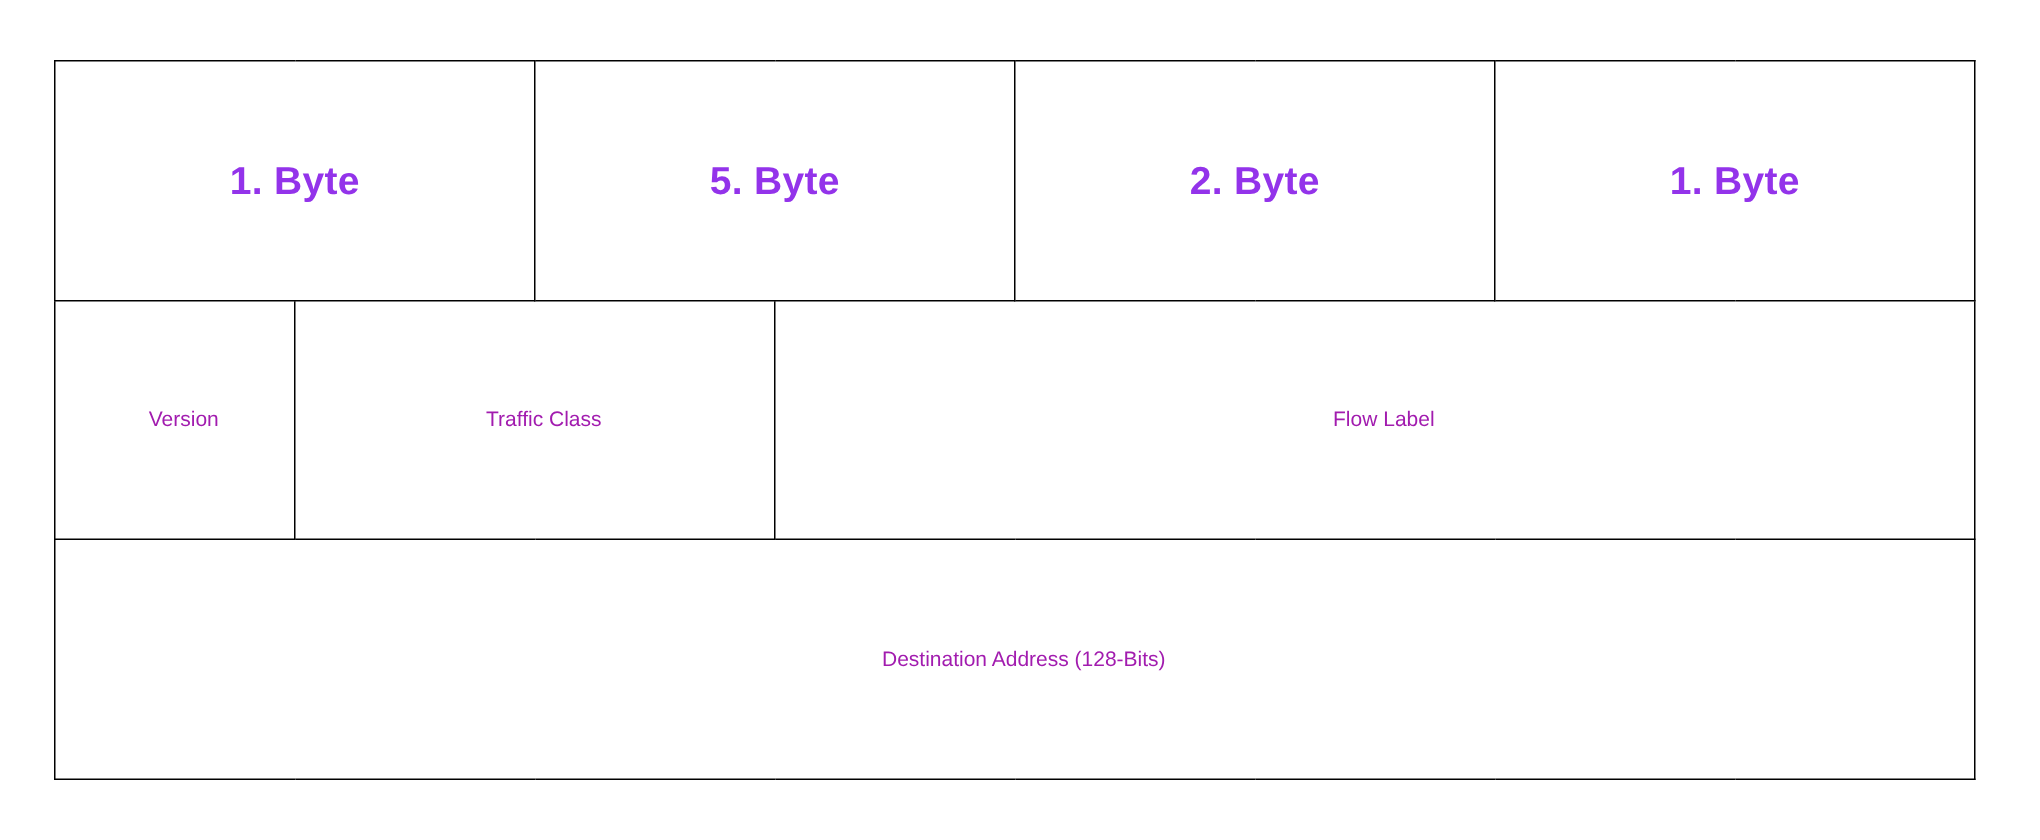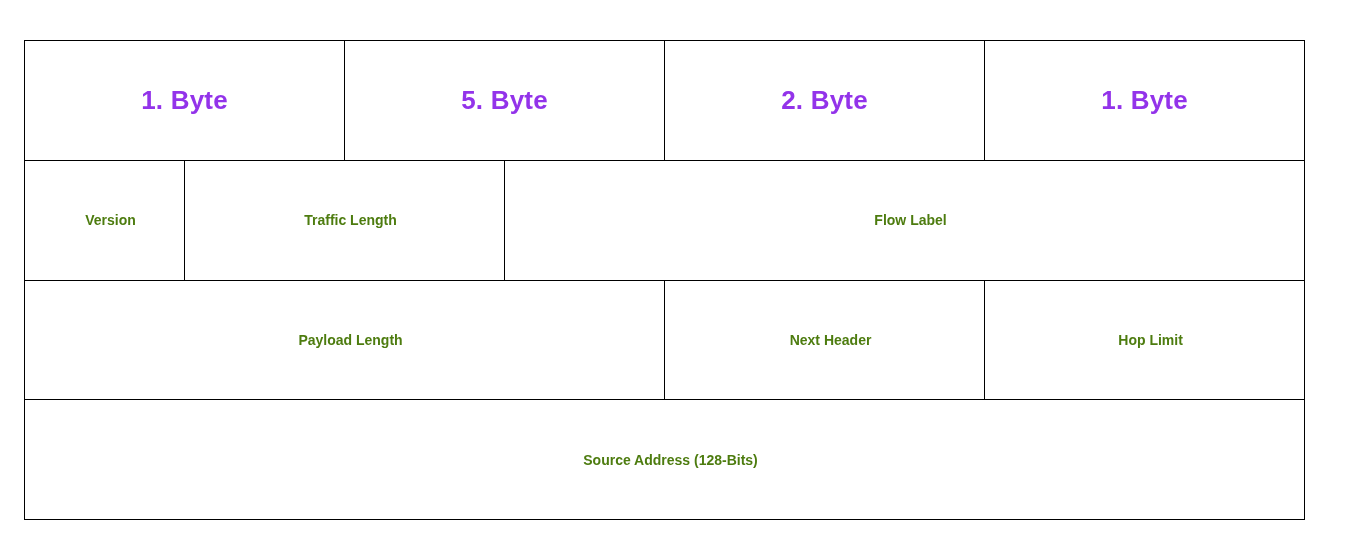--- a/index.html
+++ b/index.html
@@ -18,21 +18,21 @@
   .diagram-canvas {
     position: relative;
     width: 1360px;
     height: 560px;
     background: #ffffff;
   }
 
   
   .header-table {
     position: absolute;
-    left: 24px;
+    left: 36px;
     top: 40px;
     width: 1280px;
     height: 480px;
     border-collapse: collapse;
     table-layout: fixed;
   }
 
   .header-table td {
     border: 1px solid #000000;
     height: 80px;
@@ -46,23 +46,23 @@
   .byte-label {
     color: #9333ea;
     font-size: 26px;
     font-weight: bold;
     letter-spacing: 0.2px;
     line-height: 1;
   }
 
   
   .field-label {
-    color: #4d7c0f;
+    color: #a21caf;
     font-size: 14px;
-    font-weight: bold;
+    font-weight: normal;
     line-height: 1;
     margin-left: 12px;
   }
 </style>
 </head>
 <body>
 
 <div class="diagram-canvas">
 
   <table class="header-table">
@@ -91,43 +91,32 @@
         <td colspan="2">
           <span class="byte-label">1. Byte</span>
         </td>
       </tr>
 
       <tr>
         <td colspan="1">
           <span class="field-label">Version</span>
         </td>
         <td colspan="2">
-          <span class="field-label">Traffic Length</span>
+          <span class="field-label">Traffic Class</span>
         </td>
         <td colspan="5">
           <span class="field-label">Flow Label</span>
         </td>
       </tr>
 
-      <tr>
-        <td colspan="4">
-          <span class="field-label">Payload Length</span>
-        </td>
-        <td colspan="2">
-          <span class="field-label">Next Header</span>
-        </td>
-        <td colspan="2">
-          <span class="field-label">Hop Limit</span>
-        </td>
-      </tr>
+
 
 
       <tr>
         <td colspan="8">
-          <span class="field-label">Source Address (128-Bits)</span>
+          <span class="field-label">Destination Address (128-Bits)</span>
         </td>
       </tr>
-
 
     </tbody>
   </table>
 
 </div>
 
 </body></html>

